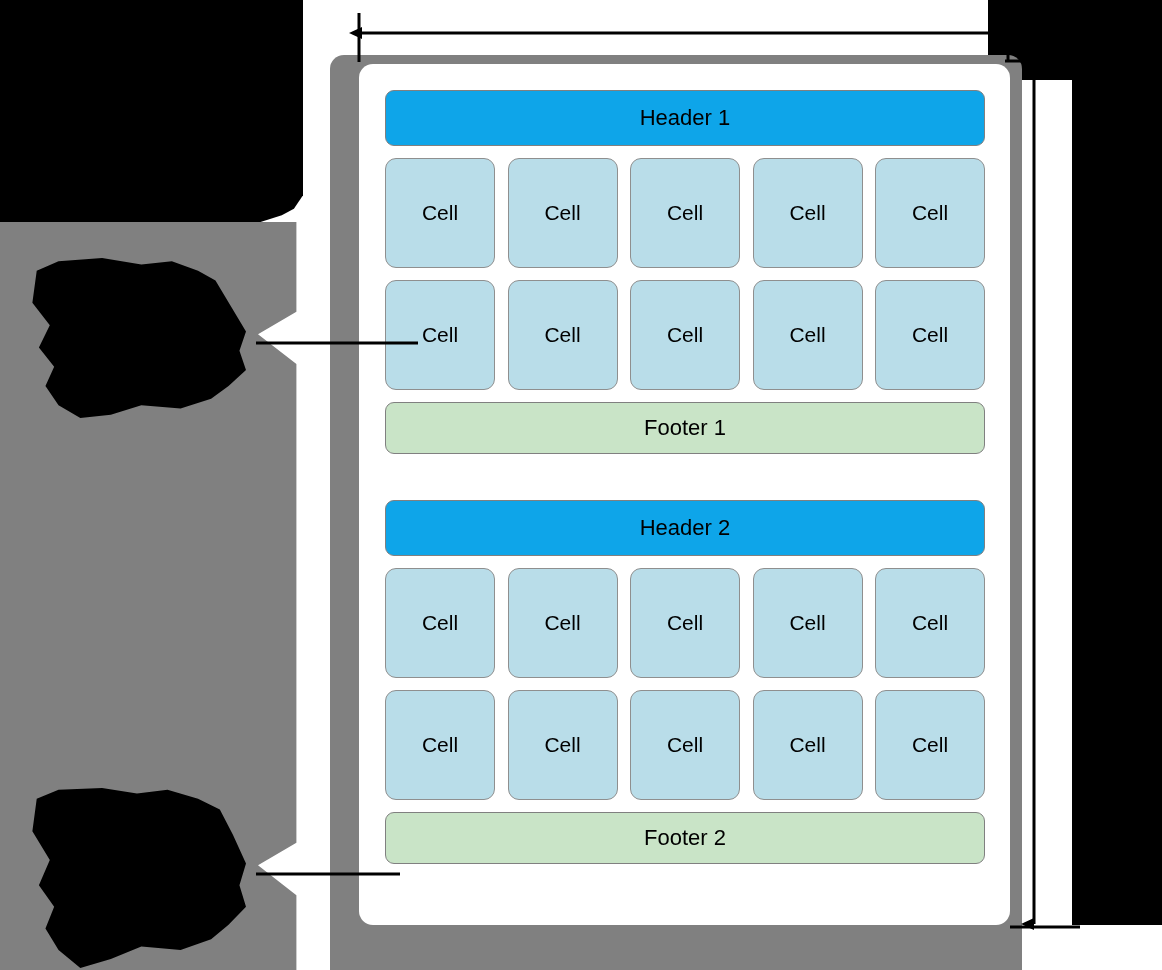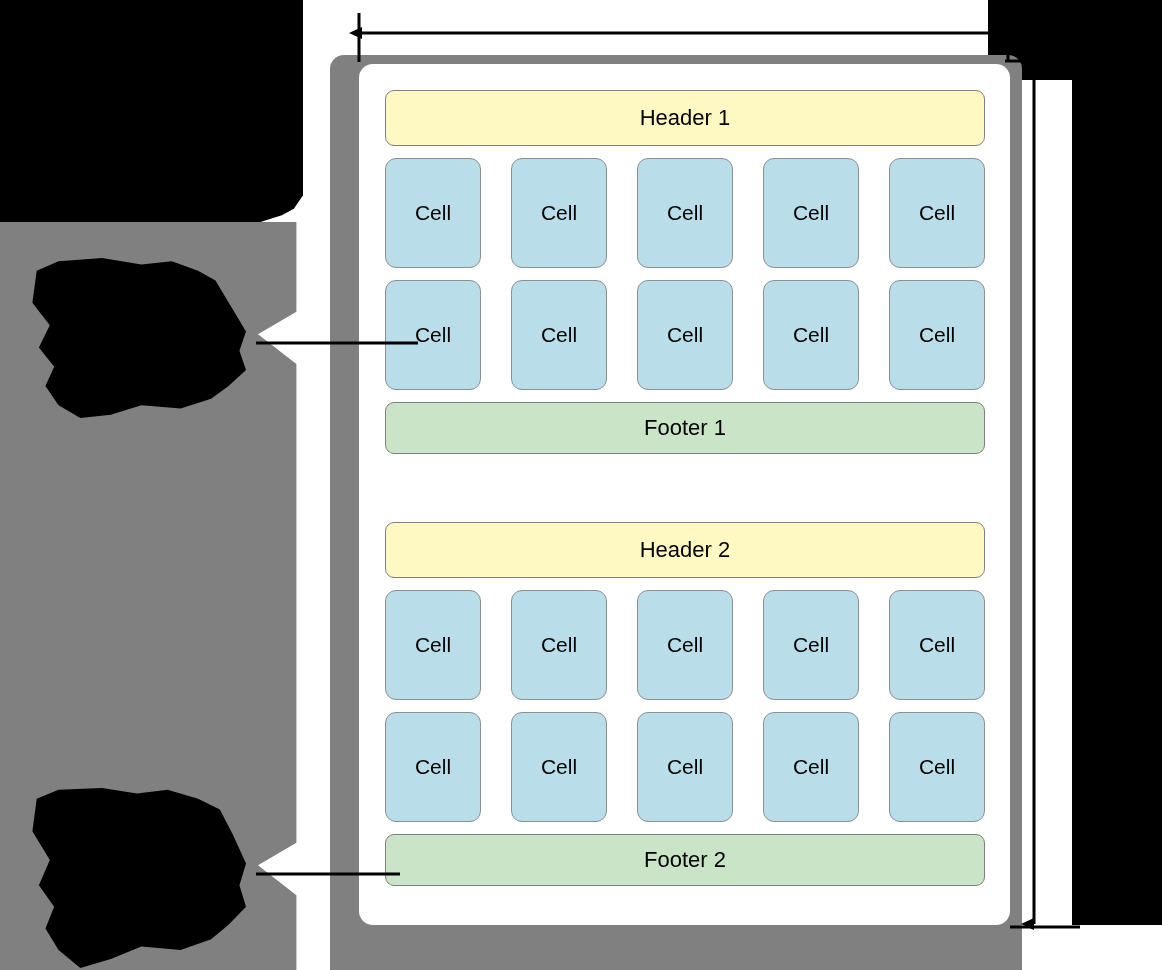--- a/index.html
+++ b/index.html
@@ -71,36 +71,36 @@
     width: 600px;
     border: 1.6px solid #808080;
     border-radius: 9px;
     display: flex;
     align-items: center;
     justify-content: center;
     font-size: 22px;
     color: #000000;
   }
   .band.header {
-    background: #fef9c3;
+    background: #0ea5e9;
     height: 56px;
   }
   .band.footer {
     background: #c9e4c7;
     height: 52px;
   }
   .cell-row {
     display: flex;
     width: 600px;
     justify-content: space-between;
     margin-top: 8px;
   }
   .cell {
     box-sizing: border-box;
-    width: 96px;
+    width: 110px;
     height: 110px;
     background: #b9dde9;
     border: 1.6px solid #8f8f8f;
     border-radius: 11px;
     display: flex;
     align-items: center;
     justify-content: center;
     font-size: 21px;
     color: #000000;
   }
@@ -168,21 +168,21 @@
       <div class="cell">Cell</div>
       <div class="cell">Cell</div>
       <div class="cell">Cell</div>
       <div class="cell">Cell</div>
       <div class="cell">Cell</div>
     </div>
 
     <div class="band footer row-gap">Footer 1</div>
   </div>
 
-  <div class="section" style="top:522px;">
+  <div class="section" style="top:500px;">
     <div class="band header">Header 2</div>
 
     <div class="cell-row row-gap">
       <div class="cell">Cell</div>
       <div class="cell">Cell</div>
       <div class="cell">Cell</div>
       <div class="cell">Cell</div>
       <div class="cell">Cell</div>
     </div>
 

